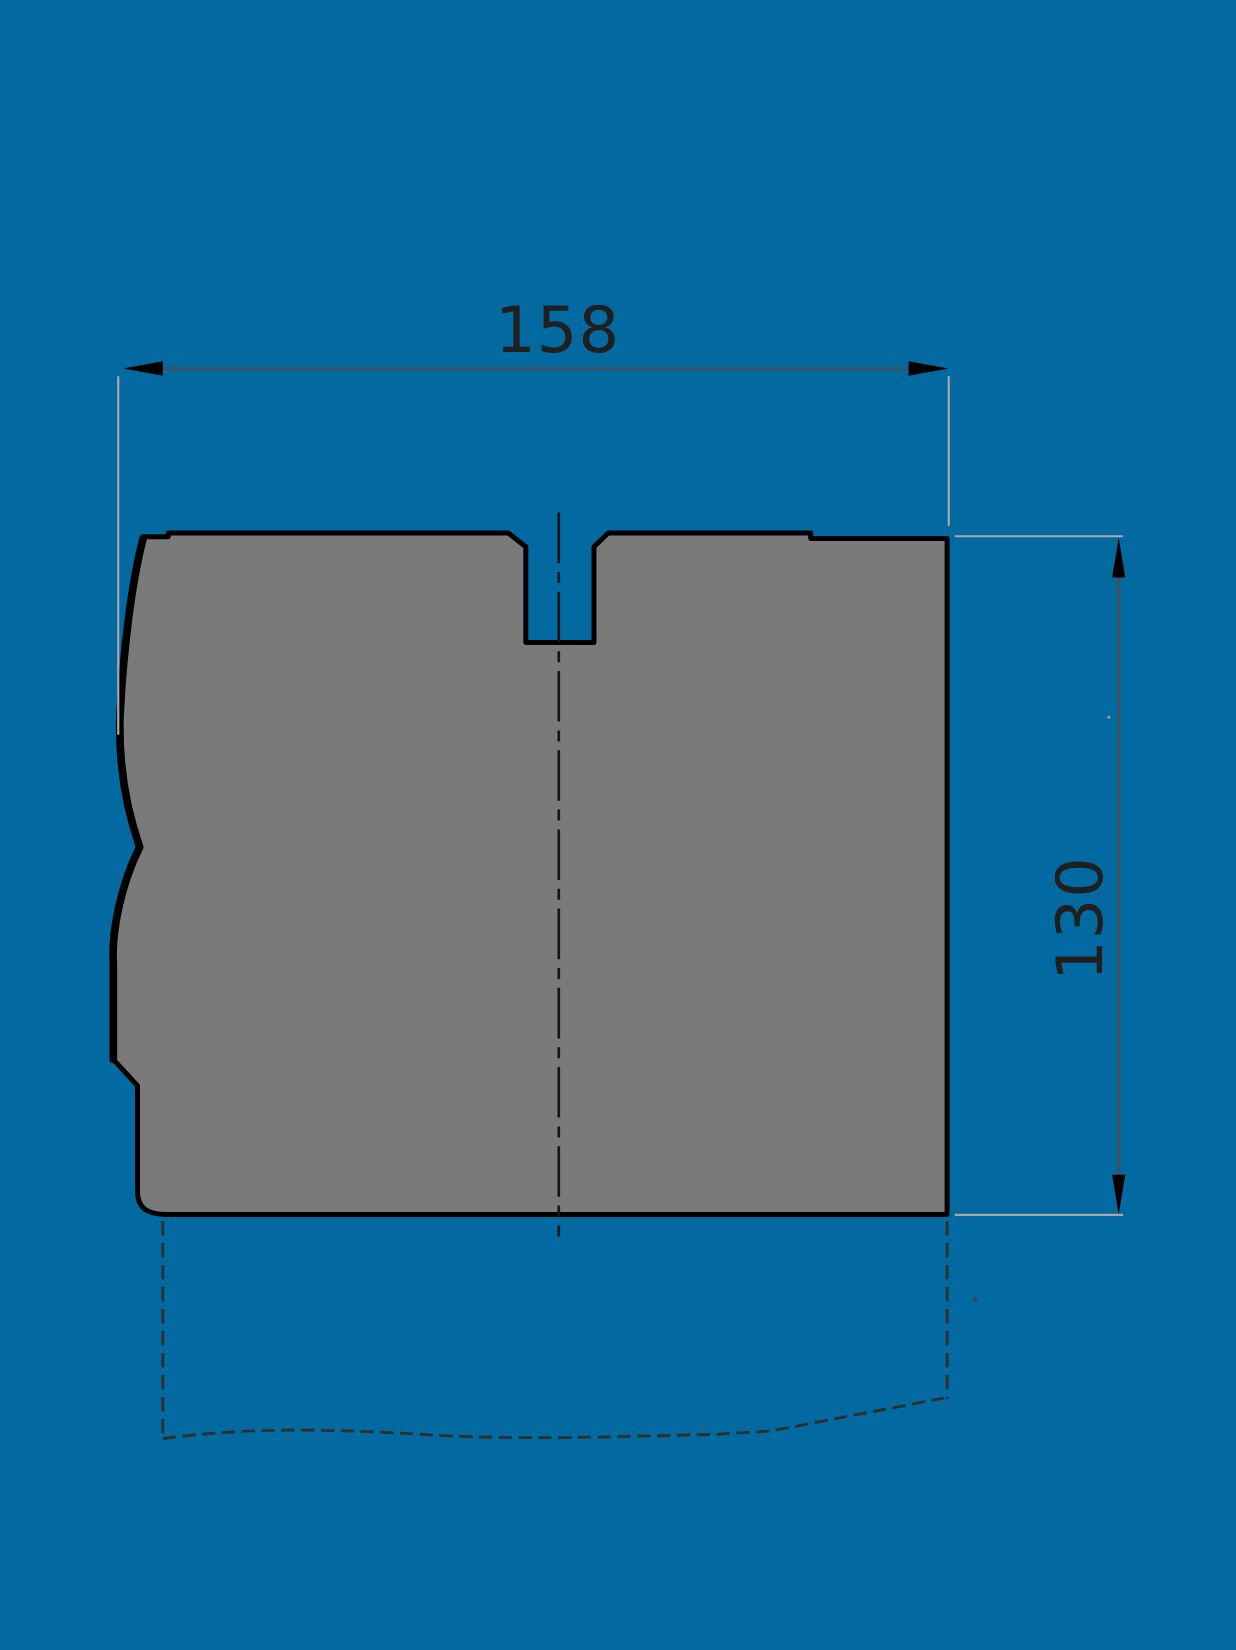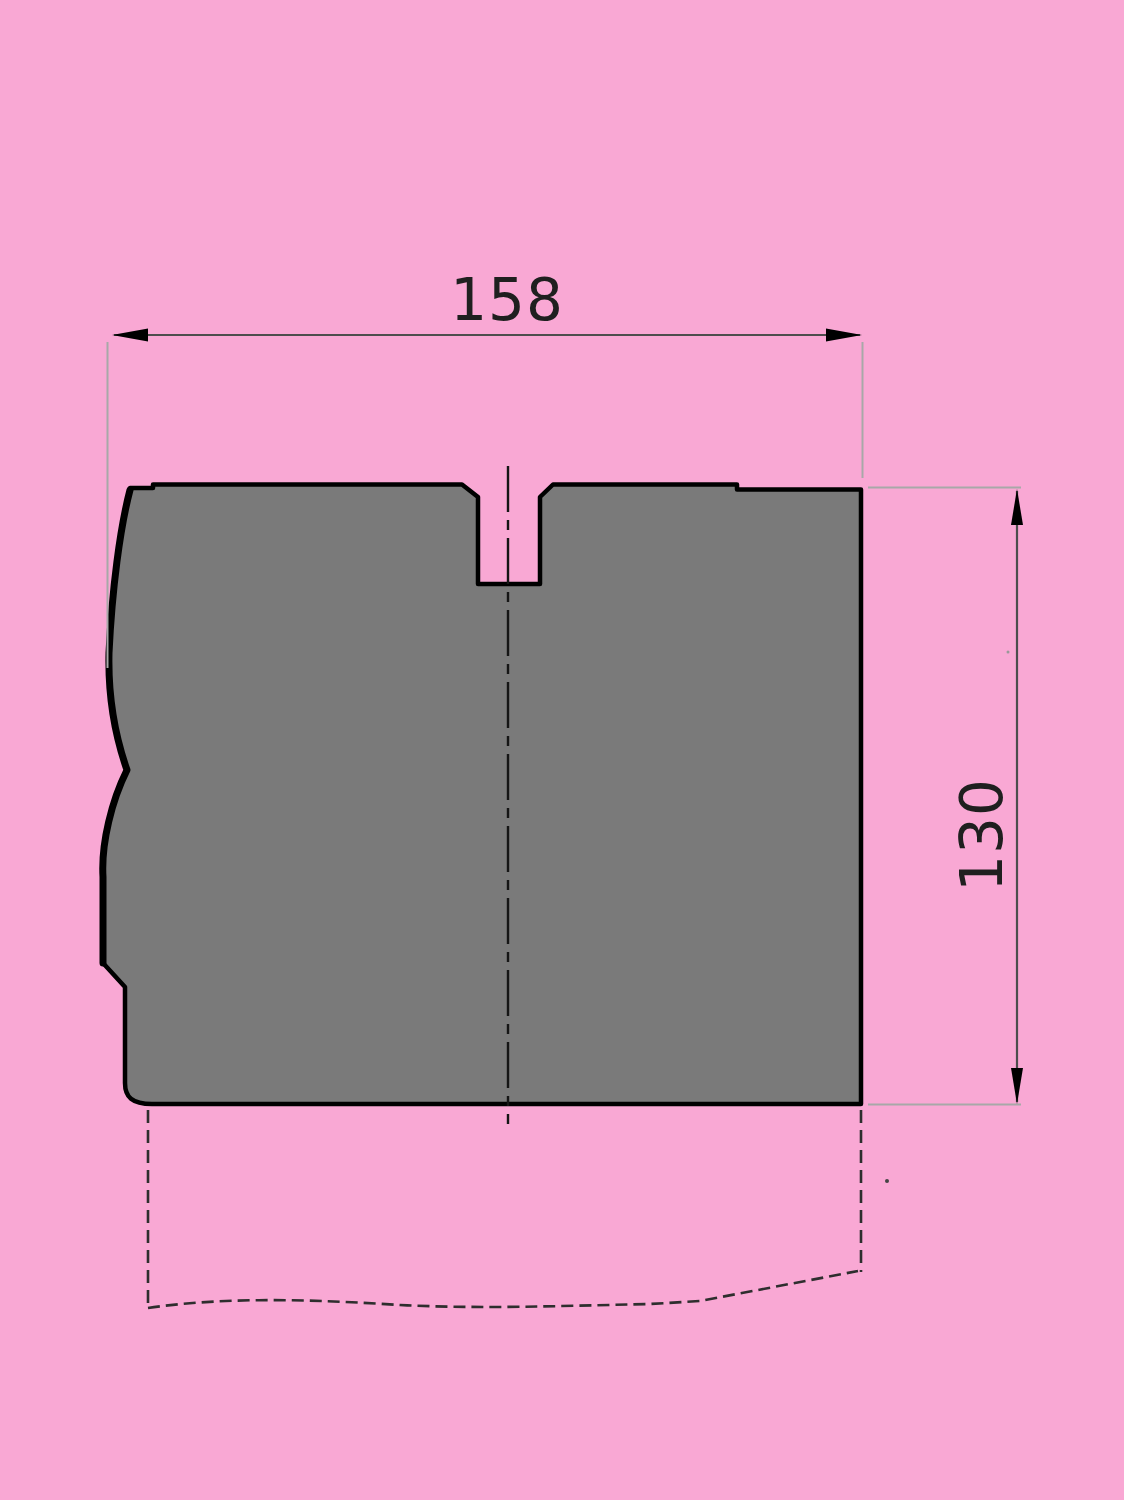--- a/index.html
+++ b/index.html
@@ -4,21 +4,21 @@
 <style>
   html, body {
     margin: 0;
     padding: 0;
     background: #ffffff;
   }
   .canvas {
     position: relative;
     width: 1124px;
     height: 1500px;
-    background: #f9a8d4;
+    background: #0369a1;
     overflow: hidden;
   }
   svg { display: block; }
 
   .part-outline {
     stroke: #000000;
     stroke-width: 4.5;
     stroke-linejoin: round;
   }
   .break-line {

